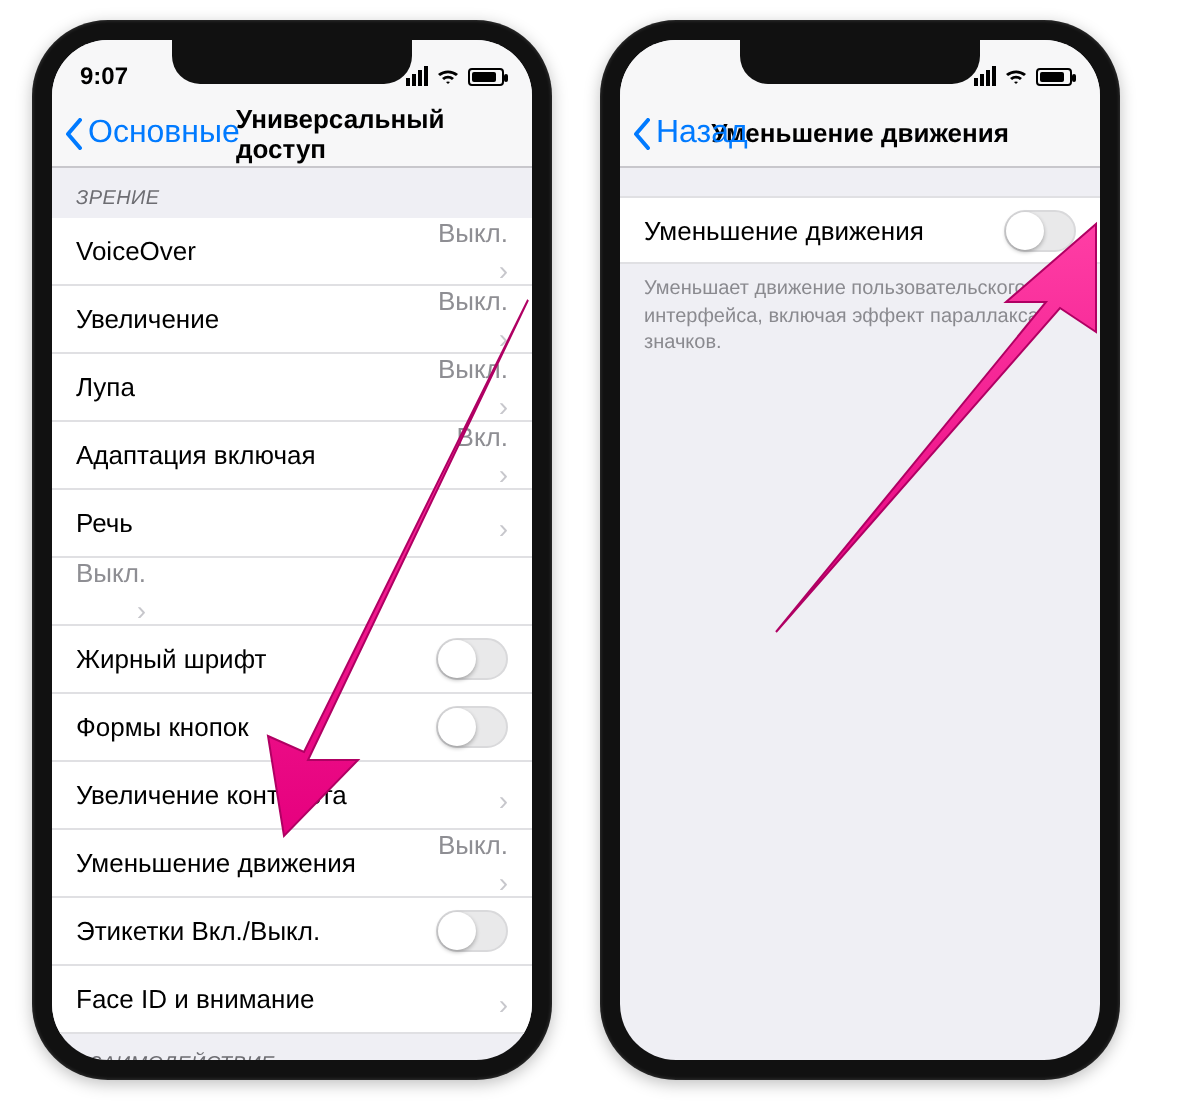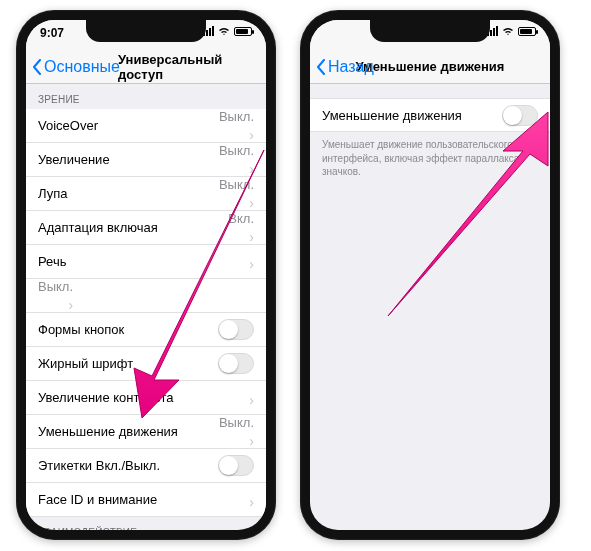--- a/index.html
+++ b/index.html
@@ -37,21 +37,21 @@
     transform: translateX(-50%);
     width: 120px; height: 22px;
     background: #111;
     border-bottom-left-radius: 14px;
     border-bottom-right-radius: 14px;
     z-index: 50;
   }
   .status-bar {
     height: 30px;
     display: flex;
-    align-items: flex-start;
+    align-items: center;
     justify-content: space-between;
     padding: 6px 14px 0;
     font-size: 12px;
     font-weight: 600;
     background: #f7f7f8;
   }
   .status-icons { display: flex; gap: 4px; align-items: center; }
   .nav-bar {
     height: 34px;
     display: flex;
@@ -74,20 +74,21 @@
     pointer-events: none;
   }
   .nav-title.offset { text-align: left; padding-left: 92px; }
   .content { overflow: hidden; }
   .section-header {
     font-size: 10px;
     color: #6d6d72;
     padding: 10px 12px 4px;
     text-transform: uppercase;
     letter-spacing: .2px;
+    font-style: italic;
   }
   .row {
     background: #fff;
     height: 34px;
     display: flex;
     align-items: center;
     justify-content: space-between;
     padding: 0 12px;
     border-bottom: 1px solid #e0e0e3;
     font-size: 13px;
@@ -218,25 +219,25 @@
             <span class="chevron">›</span>
           </span>
       </div>
       <div class="row">
         <span class="value">
             <span>Выкл.</span>
             <span class="chevron">›</span>
           </span>
       </div>
       <div class="row">
+        <span class="label">Жирный шрифт</span>
+        <span class="toggle"></span>
+      </div>
+      <div class="row">
         <span class="label">Формы кнопок</span>
-        <span class="toggle"></span>
-      </div>
-      <div class="row">
-        <span class="label">Жирный шрифт</span>
         <span class="toggle"></span>
       </div>
       <div class="row">
         <span class="label">Увеличение контраста</span>
         <span class="value">
             <span></span>
             <span class="chevron">›</span>
           </span>
       </div>
       <div class="row">

